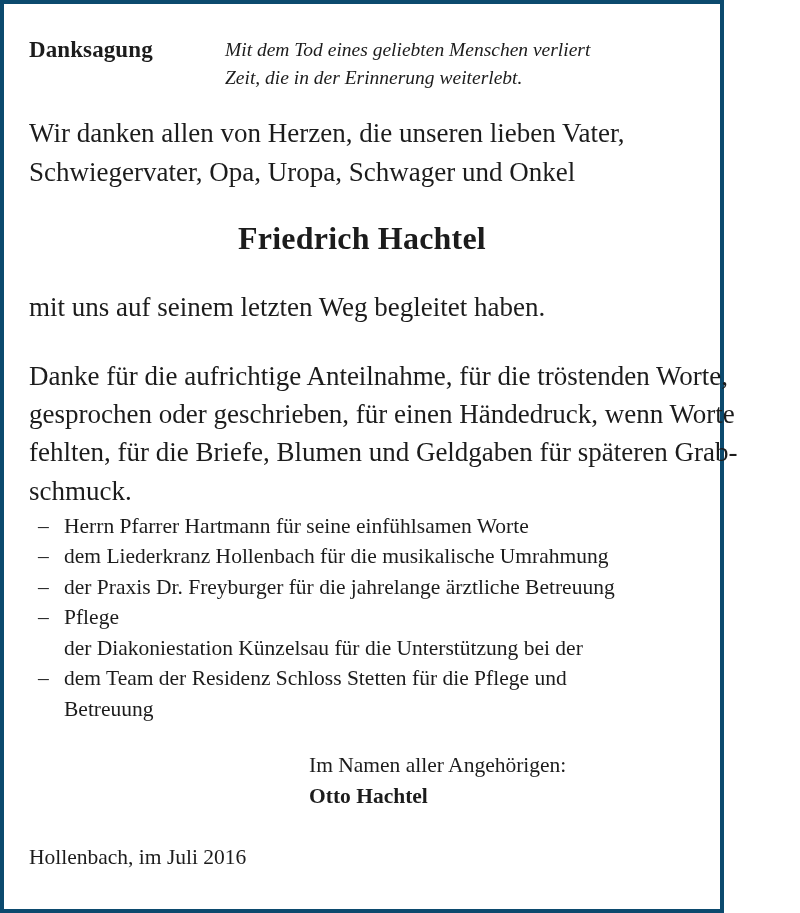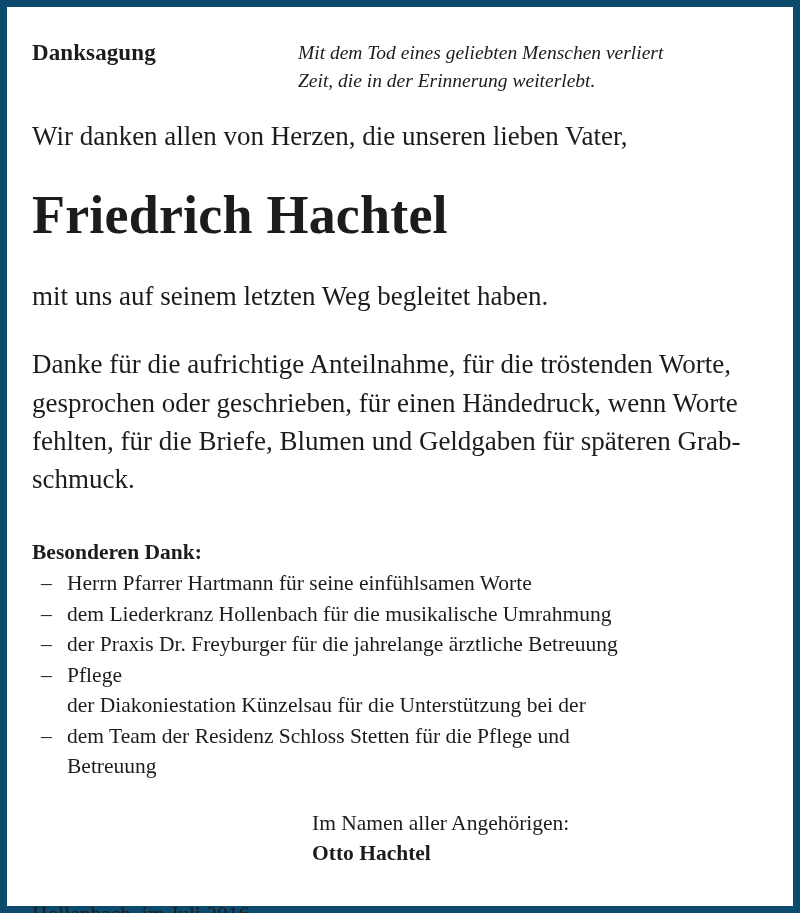--- a/index.html
+++ b/index.html
@@ -11,23 +11,23 @@
     width: 800px;
     height: 913px;
     font-family: "Liberation Serif", "DejaVu Serif", serif;
     color: #1c1c1c;
     overflow: hidden;
   }
 
   #notice {
     position: relative;
     box-sizing: border-box;
-    width: 800px;
+    width: 724px;
     height: 913px;
-    border: 7px solid #0c4a6e;
+    border: 4px solid #0c4a6e;
     background: #ffffff;
     padding: 0;
   }
 
   .inner {
     box-sizing: border-box;
     width: 100%;
     height: 100%;
     padding: 24px 25px 0 25px;
   }
@@ -61,21 +61,22 @@
   .para {
     font-size: 27px;
     line-height: 1.42;
     margin: 0;
   }
   .para-line { display: block; white-space: nowrap; }
 
   .intro { margin-top: 23px; }
 
   .deceased-name {
-    font-size: 54px;
+    text-align: center;
+    font-size: 32px;
     font-weight: bold;
     line-height: 1.1;
     margin-top: 30px;
     letter-spacing: 0.2px;
   }
 
   .after-name { margin-top: 32px; }
 
   .thanks-body { margin-top: 30px; }
 
@@ -132,36 +133,36 @@
     <div class="header-row">
       <div class="danksagung-title">Danksagung</div>
       <div class="motto">
         <span class="motto-line">Mit dem Tod eines geliebten Menschen verliert</span>
         <span class="motto-line">Zeit, die in der Erinnerung weiterlebt.</span>
       </div>
     </div>
 
     <div class="para intro">
       <span class="para-line">Wir danken allen von Herzen, die unseren lieben Vater,</span>
+      <span class="para-line">Schwiegervater, Opa, Uropa, Schwager und Onkel</span>
     </div>
 
     <div class="deceased-name">Friedrich Hachtel</div>
 
     <div class="para after-name">
       <span class="para-line">mit uns auf seinem letzten Weg begleitet haben.</span>
     </div>
 
     <div class="para thanks-body">
       <span class="para-line">Danke für die aufrichtige Anteilnahme, für die tröstenden Worte,</span>
       <span class="para-line">gesprochen oder geschrieben, für einen Händedruck, wenn Worte</span>
       <span class="para-line">fehlten, für die Briefe, Blumen und Geldgaben für späteren Grab-</span>
       <span class="para-line">schmuck.</span>
     </div>
 
-    <div class="special-heading">Besonderen Dank:</div>
 
     <ul class="thanks-list">
       <li>
         <span class="dash">–</span>
         <span class="li-line">Herrn Pfarrer Hartmann für seine einfühlsamen Worte</span>
       </li>
       <li>
         <span class="dash">–</span>
         <span class="li-line">dem Liederkranz Hollenbach für die musikalische Umrahmung</span>
       </li>

